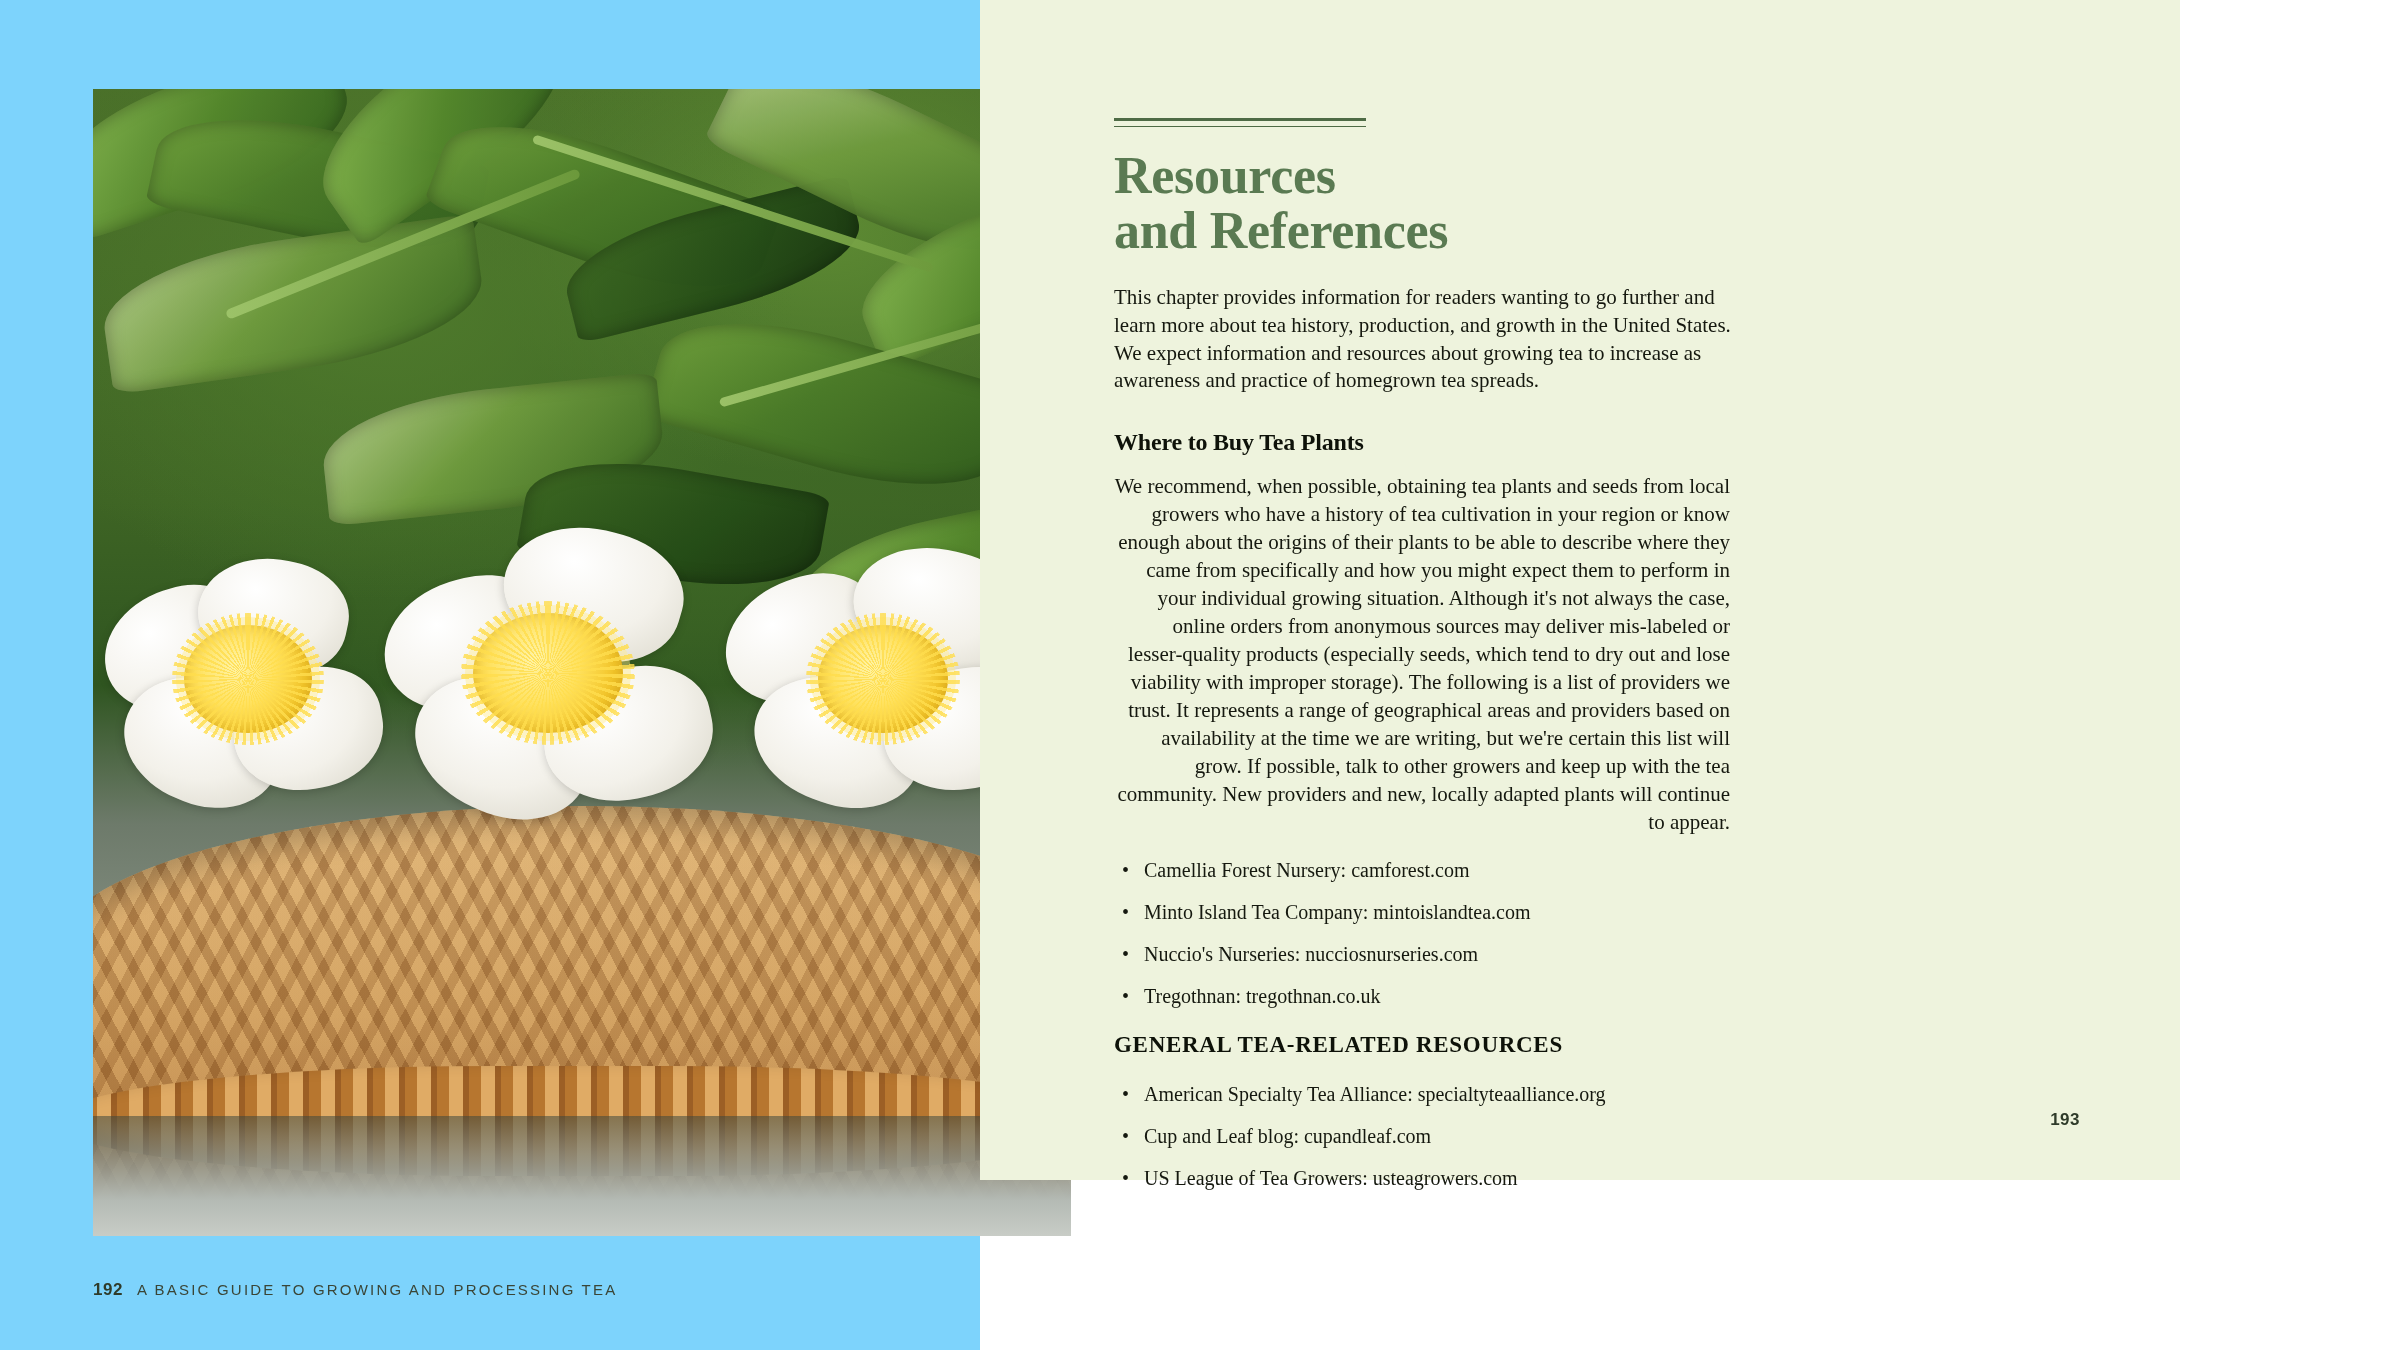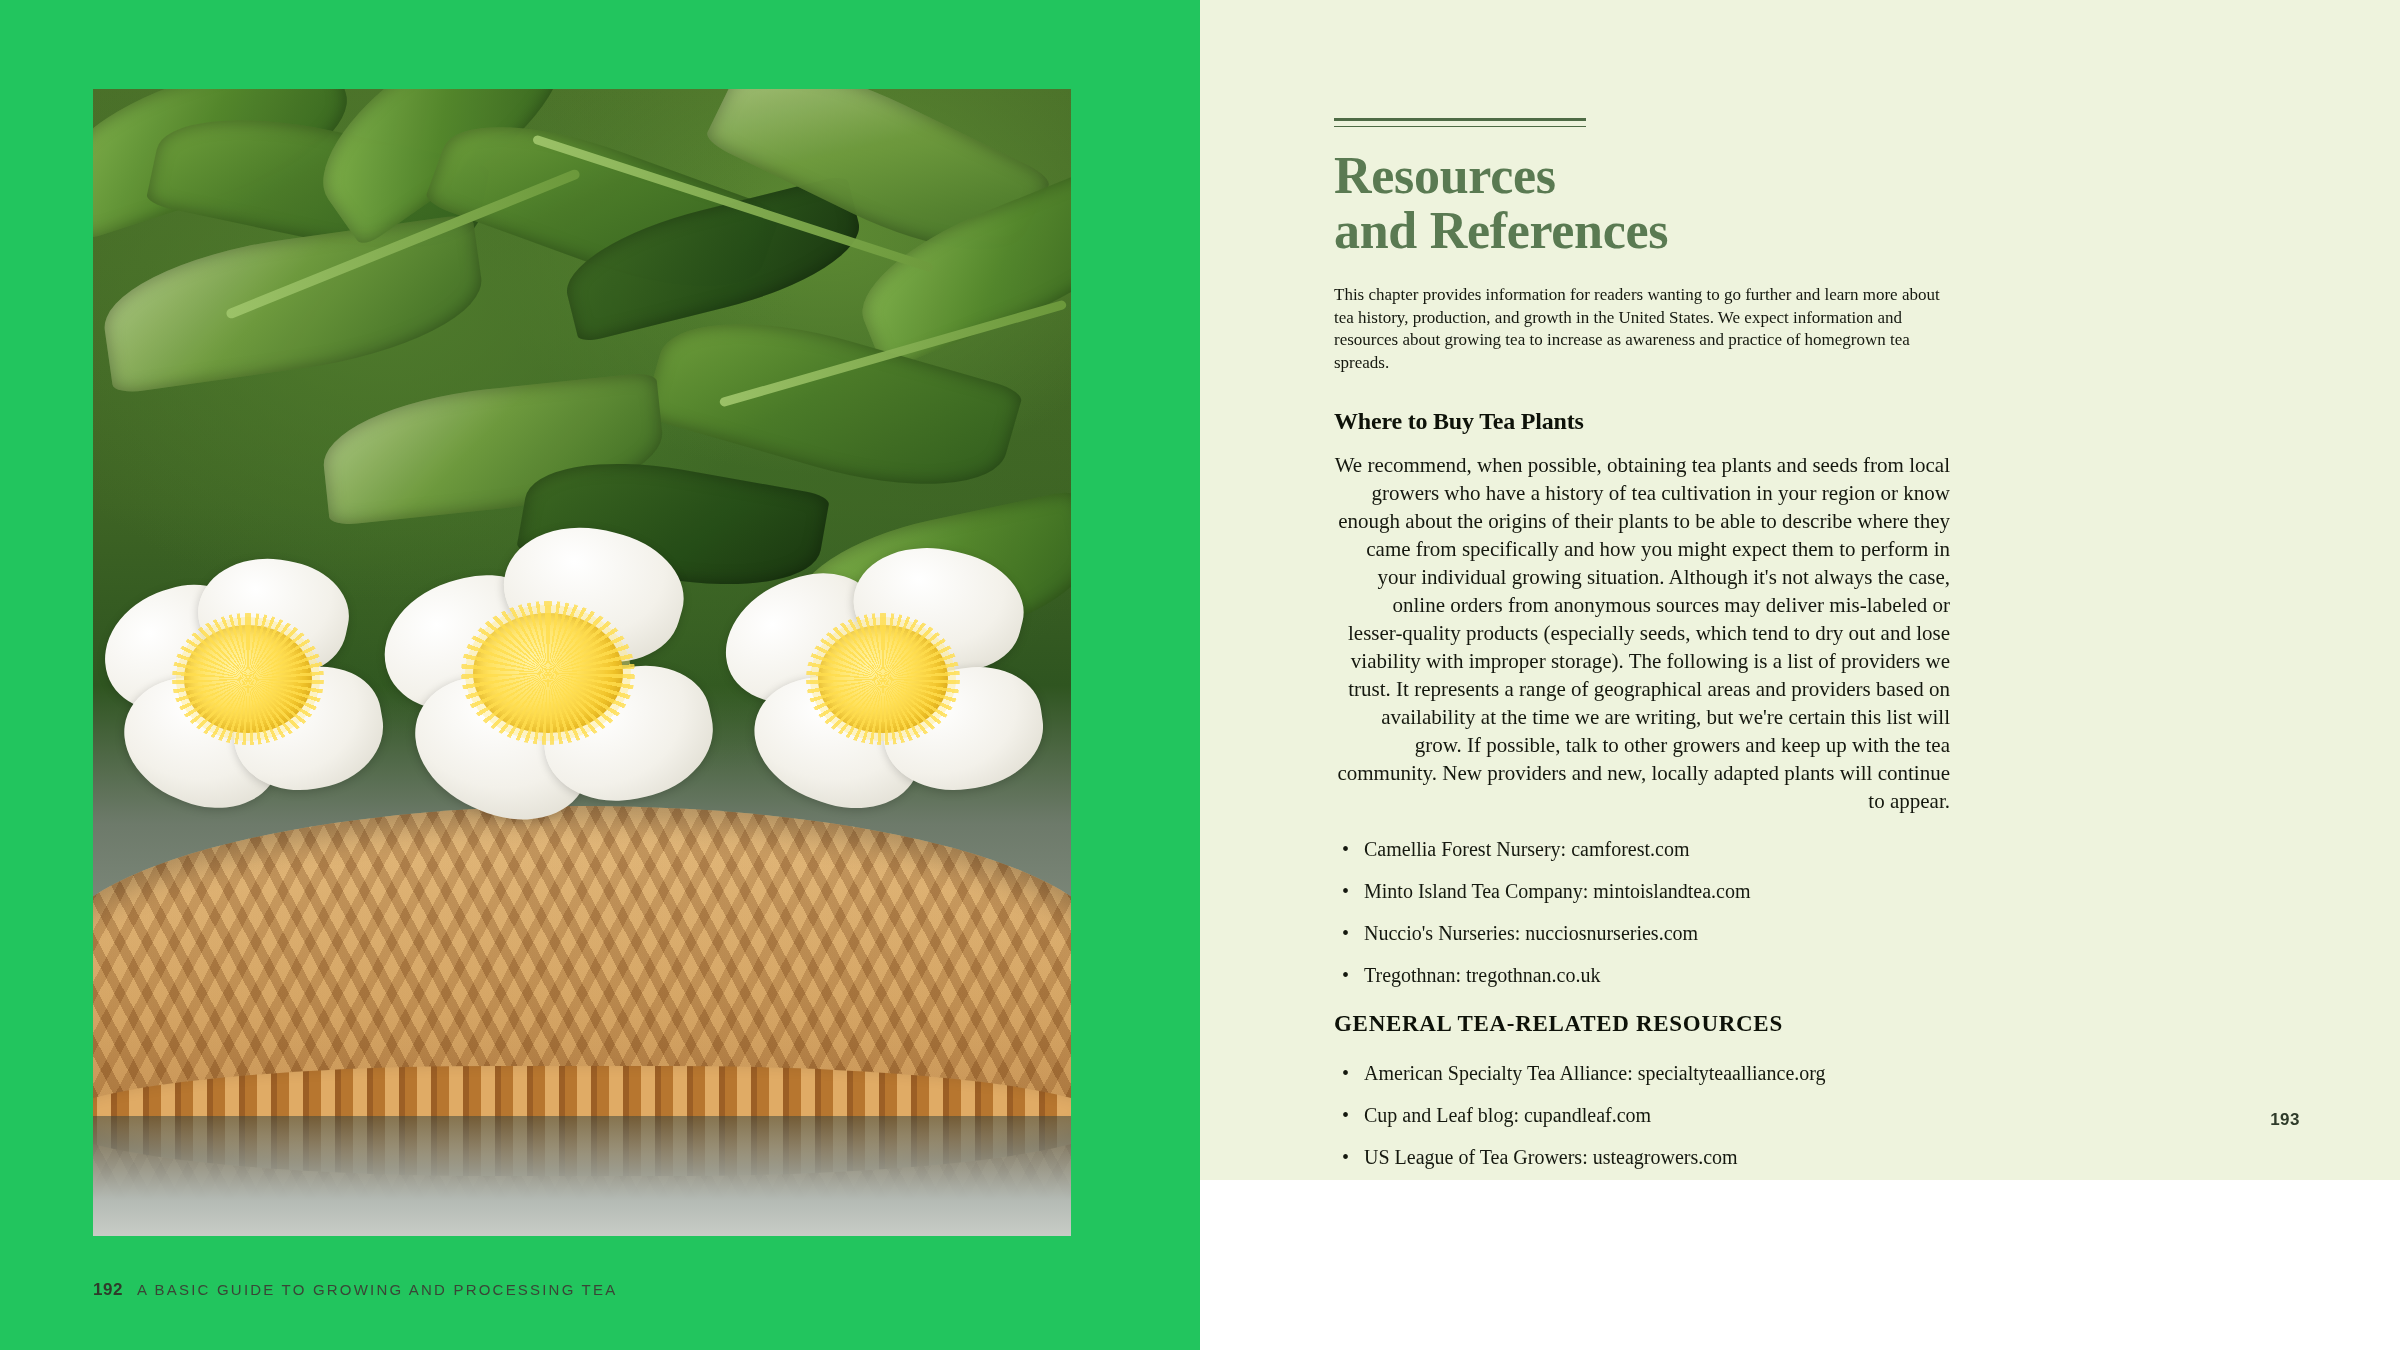--- a/index.html
+++ b/index.html
@@ -15,23 +15,23 @@
   }
   .spread {
     display: flex;
     width: 2400px;
     height: 1350px;
   }
 
   
   .page-left {
     position: relative;
-    width: 1200px;
+    width: 980px;
     height: 1350px;
-    background: #22c55e;
+    background: #7dd3fc;
     box-sizing: border-box;
   }
   .photo-frame {
     position: absolute;
     left: 93px;
     top: 89px;
     width: 978px;
     height: 1147px;
     overflow: hidden;
     background: #2d3a22;
@@ -173,21 +173,21 @@
     font-family: "Liberation Serif", serif;
     font-weight: bold;
     font-size: 52px;
     line-height: 1.05;
     color: #5a7a52;
     letter-spacing: -.3px;
   }
   h1.chapter-title .l2 { display: block; }
   p.intro {
     margin: 0 0 34px 0;
-    font-size: 17px;
+    font-size: 21px;
     line-height: 1.32;
     color: #15180f;
     width: 620px;
   }
   h2.section-head {
     margin: 0 0 16px 0;
     font-family: "Liberation Serif", serif;
     font-weight: bold;
     font-size: 24px;
     color: #0e1209;

